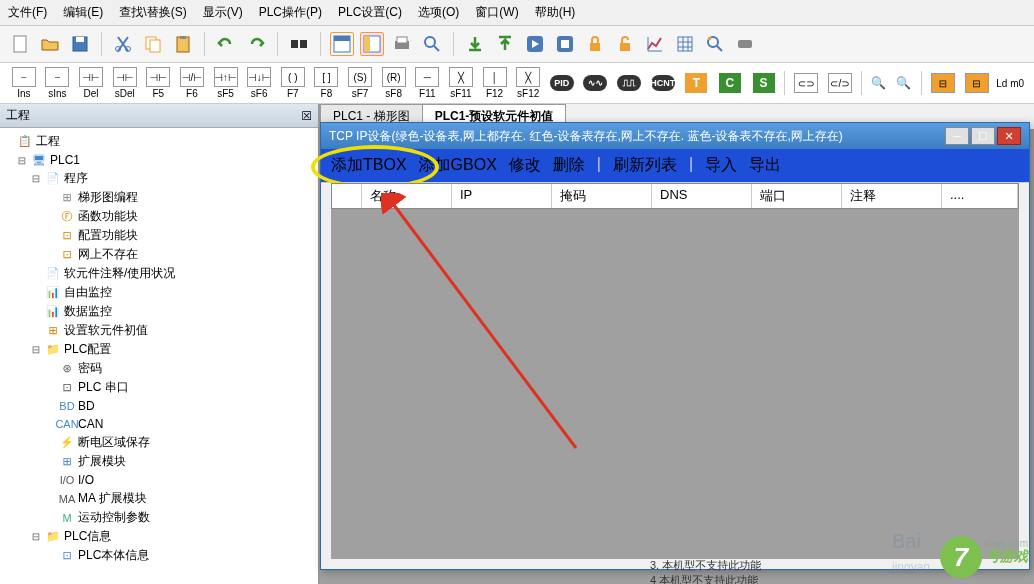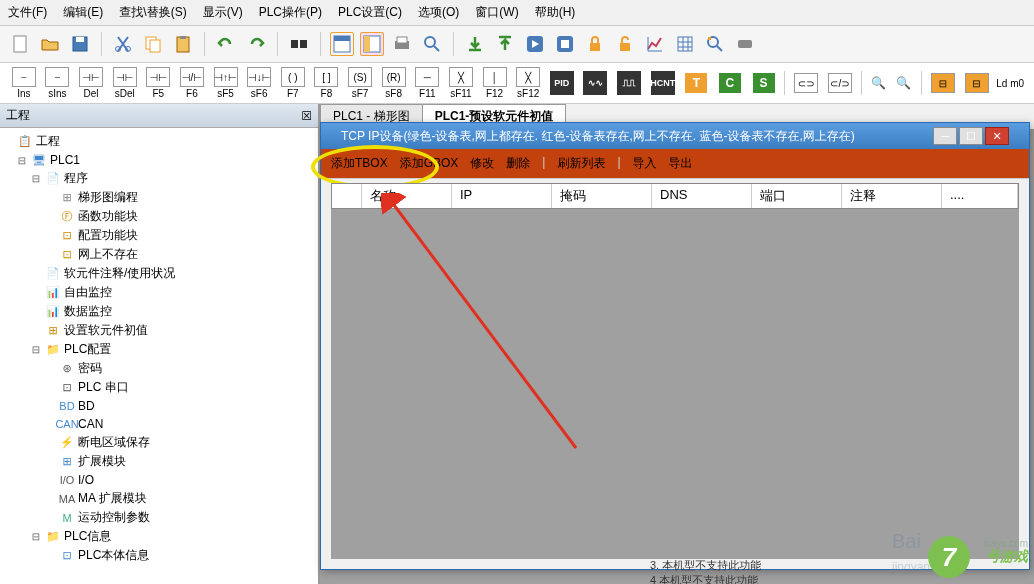--- a/index.html
+++ b/index.html
@@ -9,61 +9,61 @@
 .menubar span { cursor: default; }
 
 .toolbar { background: #f5f5f5; padding: 6px 8px; display: flex; gap: 6px; align-items: center; border-bottom: 1px solid #ccc; }
 .tb-icon { width: 24px; height: 24px; display: inline-flex; align-items: center; justify-content: center; border: 1px solid transparent; border-radius: 2px; cursor: pointer; }
 .tb-sep { width: 1px; height: 24px; background: #ccc; margin: 0 3px; }
 
 .toolbar2 { background: #fff; padding: 4px 8px; display: flex; gap: 2px; align-items: center; border-bottom: 1px solid #ccc; flex-wrap: nowrap; overflow: hidden; }
 .tb2-item { display: flex; flex-direction: column; align-items: center; width: 32px; cursor: pointer; }
 .tb2-item .ic { width: 24px; height: 20px; border: 1px solid #999; display: flex; align-items: center; justify-content: center; font-size: 10px; background: #fff; }
 .tb2-item .lbl { font-size: 10px; margin-top: 1px; }
-.tb2-pid { width: 24px; height: 24px; background: #333; color: #fff; font-size: 9px; display: flex; align-items: center; justify-content: center; font-weight: bold; }
+.tb2-pid { width: 24px; height: 16px; background: #333; color: #fff; font-size: 9px; display: flex; align-items: center; justify-content: center; font-weight: bold; border-radius: 10px; }
 .tb2-color { width: 22px; height: 20px; display: flex; align-items: center; justify-content: center; color: #fff; font-weight: bold; }
 
 .main { display: flex; height: calc(100% - 98px); }
 
 .sidebar { width: 320px; background: #fff; border-right: 2px solid #999; display: flex; flex-direction: column; }
 .sidebar-title { background: linear-gradient(#e0e8f0, #c8d4e0); padding: 3px 6px; border-bottom: 1px solid #aaa; display: flex; justify-content: space-between; align-items: center; font-size: 12px; }
 .tree { flex: 1; overflow-y: auto; padding: 4px 2px; }
 .tree-node { display: flex; align-items: center; padding: 1px 0; white-space: nowrap; cursor: default; }
 .tree-toggle { width: 12px; text-align: center; color: #666; font-size: 10px; cursor: pointer; }
 .tree-icon { width: 16px; height: 16px; margin: 0 3px; display: inline-flex; align-items: center; justify-content: center; font-size: 11px; }
 .tree-label { font-size: 12px; }
 .lv0 { padding-left: 0; } .lv1 { padding-left: 14px; } .lv2 { padding-left: 28px; } .lv3 { padding-left: 42px; }
 
 .content { flex: 1; background: #a0a0a0; position: relative; }
 .tabs { background: #f0f0f0; display: flex; border-bottom: 1px solid #999; }
 .tab { padding: 3px 12px; border: 1px solid #999; background: #e8e8e8; margin-right: -1px; font-size: 12px; cursor: pointer; }
 .tab.active { background: #fff; border-bottom-color: #fff; font-weight: bold; }
 
 .dialog { position: absolute; top: 18px; left: 0; right: 4px; bottom: 20px; background: #f0f0f0; border: 1px solid #2a6ab3; box-shadow: 2px 2px 8px rgba(0,0,0,0.3); }
-.dialog-title { background: linear-gradient(#5a9de0, #3a7dc0); color: #fff; padding: 4px 20px; display: flex; justify-content: space-between; align-items: center; font-size: 12px; }
+.dialog-title { background: linear-gradient(#5a9de0, #3a7dc0); color: #fff; padding: 4px 8px; display: flex; justify-content: space-between; align-items: center; font-size: 12px; }
 .dialog-btns { display: flex; gap: 2px; }
 .dialog-btn { width: 24px; height: 18px; background: #e0e0e0; border: 1px solid #888; display: flex; align-items: center; justify-content: center; cursor: pointer; font-size: 11px; }
 .dialog-btn.close { background: #d04030; color: #fff; border-color: #a02010; }
-.dialog-toolbar { padding: 6px 10px; display: flex; gap: 12px; font-size: 12px; background: #c2410c; border-bottom: 1px solid #ccc; }
+.dialog-toolbar { padding: 6px 10px; display: flex; gap: 12px; font-size: 16px; background: #1d4ed8; border-bottom: 1px solid #ccc; }
 .dialog-toolbar span { cursor: pointer; }
 .tbox-highlight { position: relative; }
 .tbox-highlight::before { content: ""; position: absolute; left: -20px; top: -10px; width: 120px; height: 36px; border: 4px solid #f0e000; border-radius: 50%; pointer-events: none; }
 .dialog-table { position: absolute; left: 10px; right: 10px; top: 60px; bottom: 10px; background: #a0a0a0; }
 .dialog-thead { background: #fff; display: flex; border: 1px solid #888; }
 .dialog-th { padding: 3px 8px; border-right: 1px solid #ccc; font-size: 13px; }
 
 .arrow { position: absolute; top: 70px; left: 60px; width: 200px; height: 260px; pointer-events: none; }
 
 .footer-msg { position: absolute; bottom: 2px; left: 330px; font-size: 11px; color: #333; }
 
 .watermark { position: absolute; bottom: 8px; right: 104px; font-size: 20px; color: rgba(100,130,160,0.3); font-family: serif; }
 .watermark2 { position: absolute; bottom: 35px; right: 6px; font-size: 10px; color: rgba(130,160,130,0.6); }
 .logo7 { position: absolute; bottom: 6px; right: 6px; display: flex; align-items: center; }
 .logo7 .c { width: 42px; height: 42px; background: #7ec050; border-radius: 50%; color: #fff; font-size: 26px; font-weight: bold; display: flex; align-items: center; justify-content: center; font-style: italic; }
-.logo7 .t { color: #7ec050; font-size: 14px; font-weight: bold; margin-left: 16px; font-style: italic; }
+.logo7 .t { color: #7ec050; font-size: 14px; font-weight: bold; margin-left: 4px; font-style: italic; }
 </style>
 </head>
 <body>
 
 <div class="menubar">
   <span>文件(F)</span>
   <span>编辑(E)</span>
   <span>查找\替换(S)</span>
   <span>显示(V)</span>
   <span>PLC操作(P)</span>

